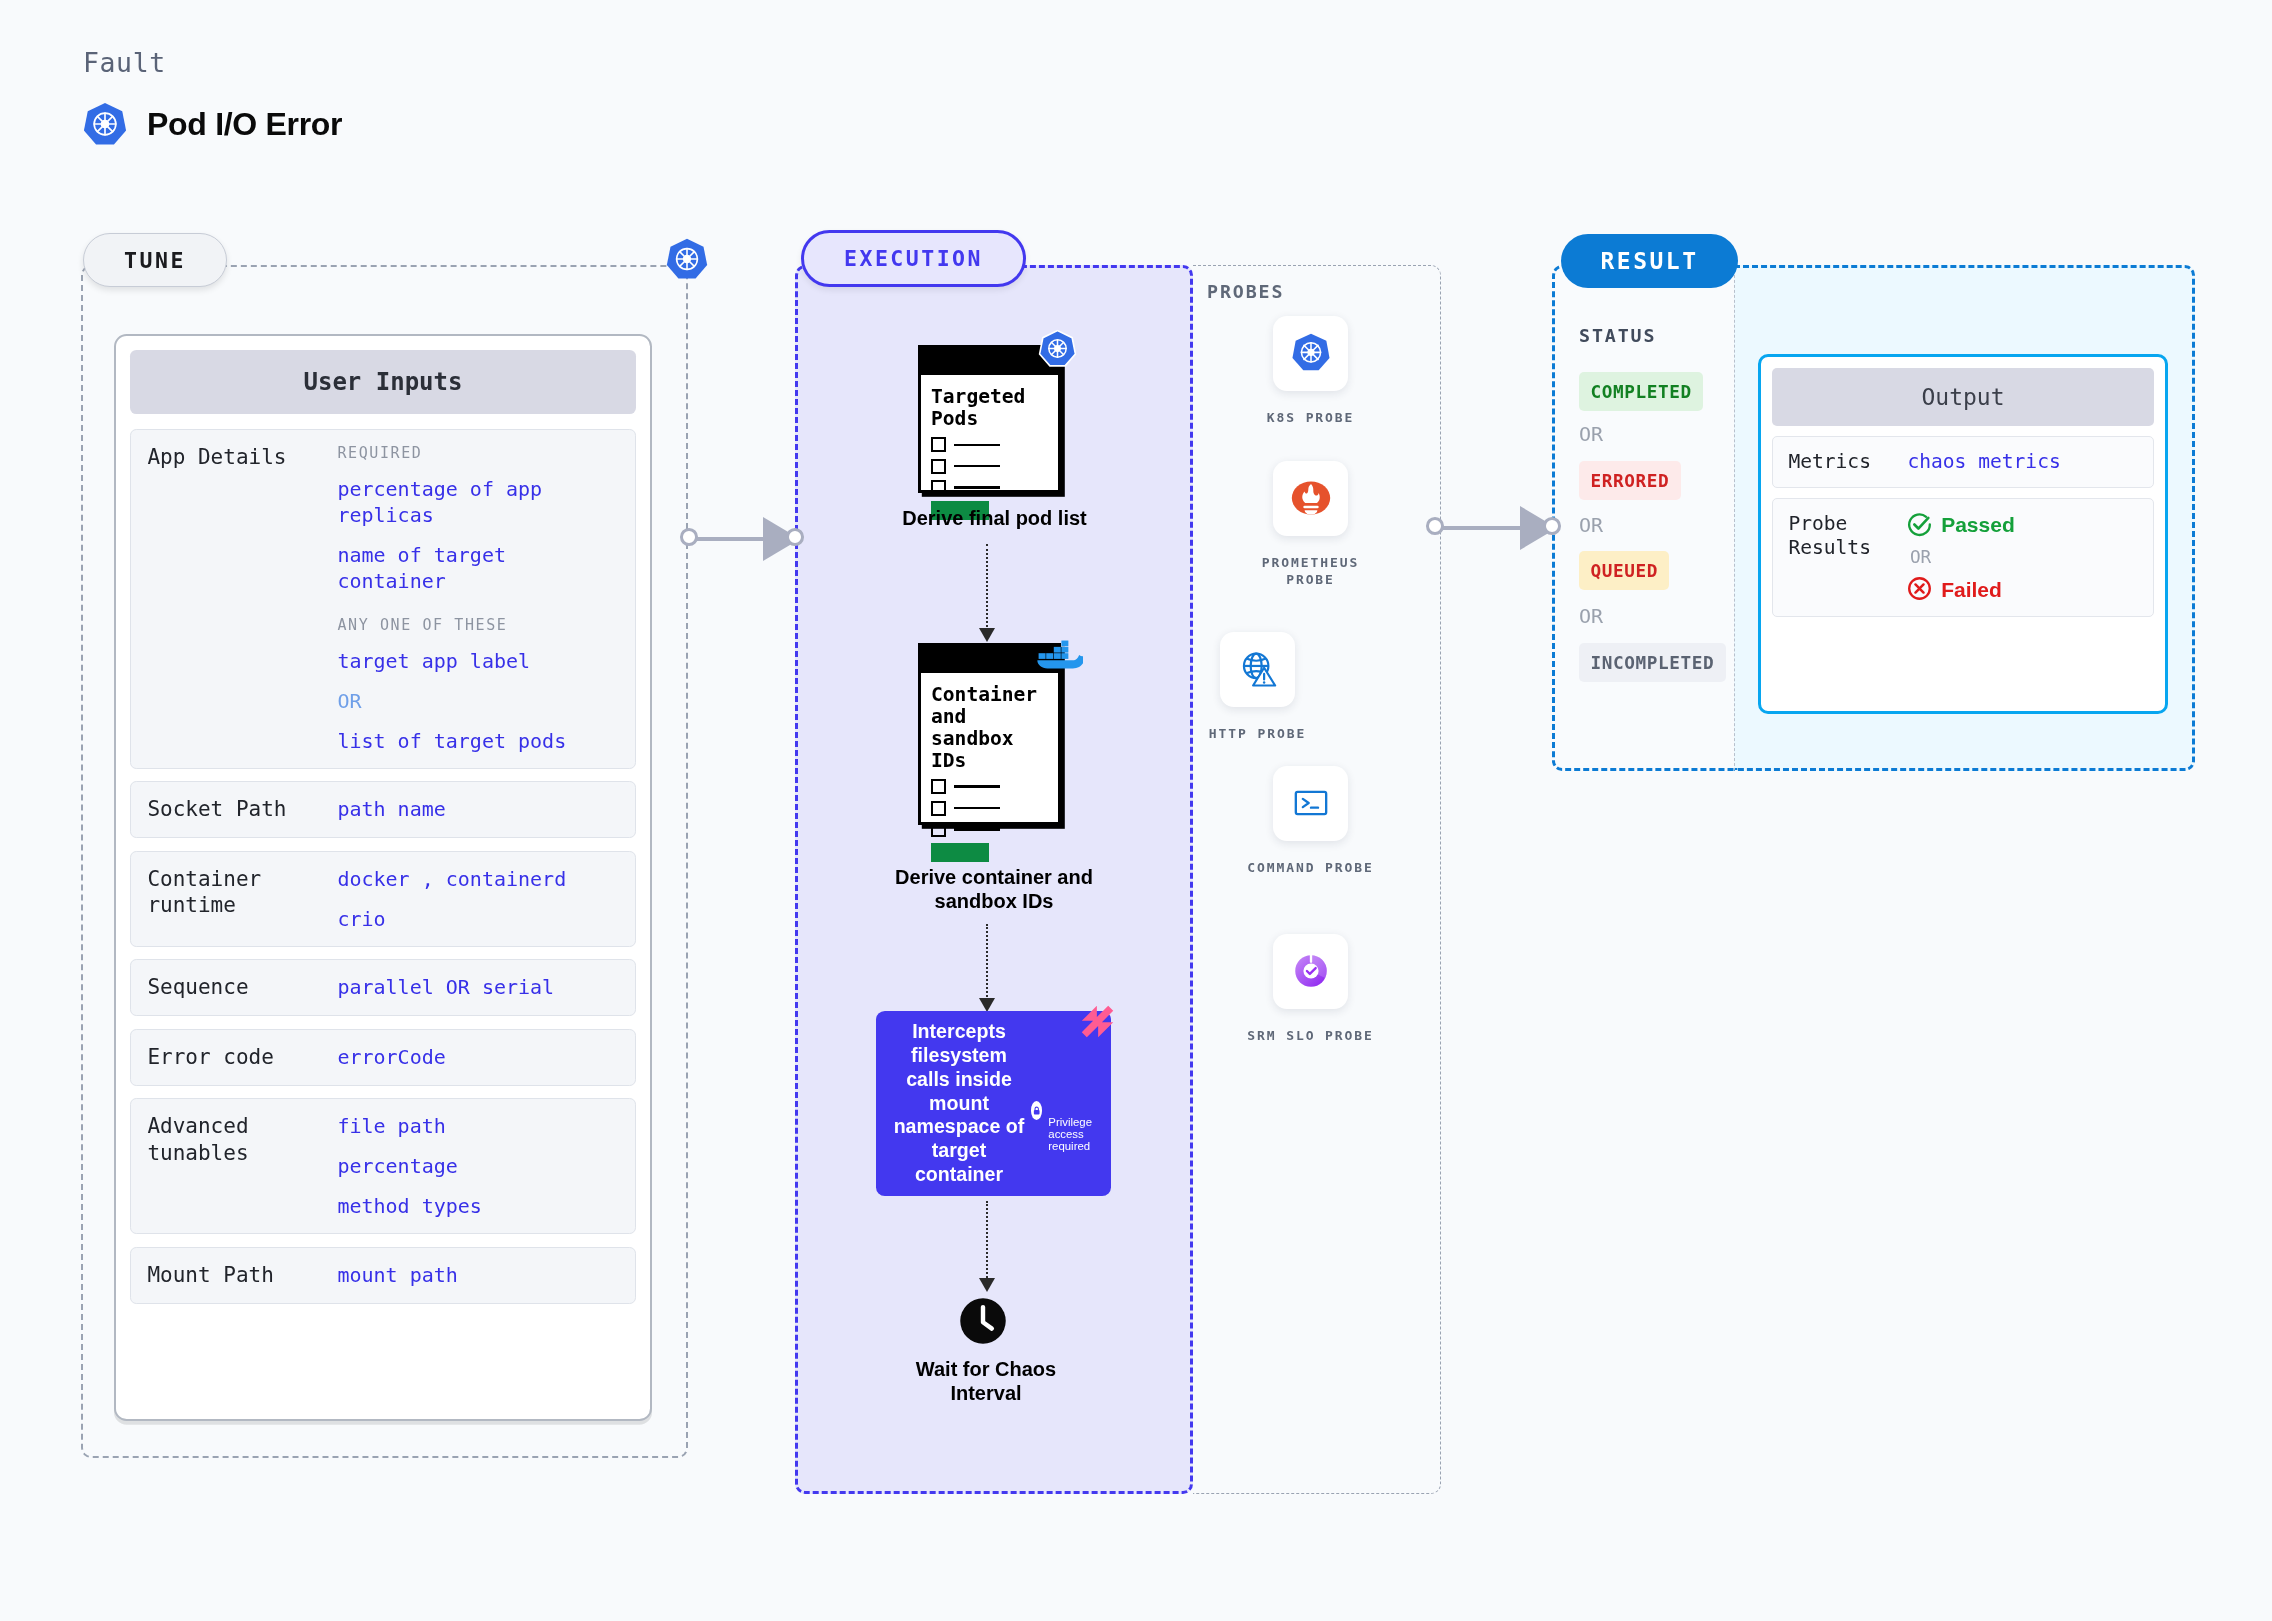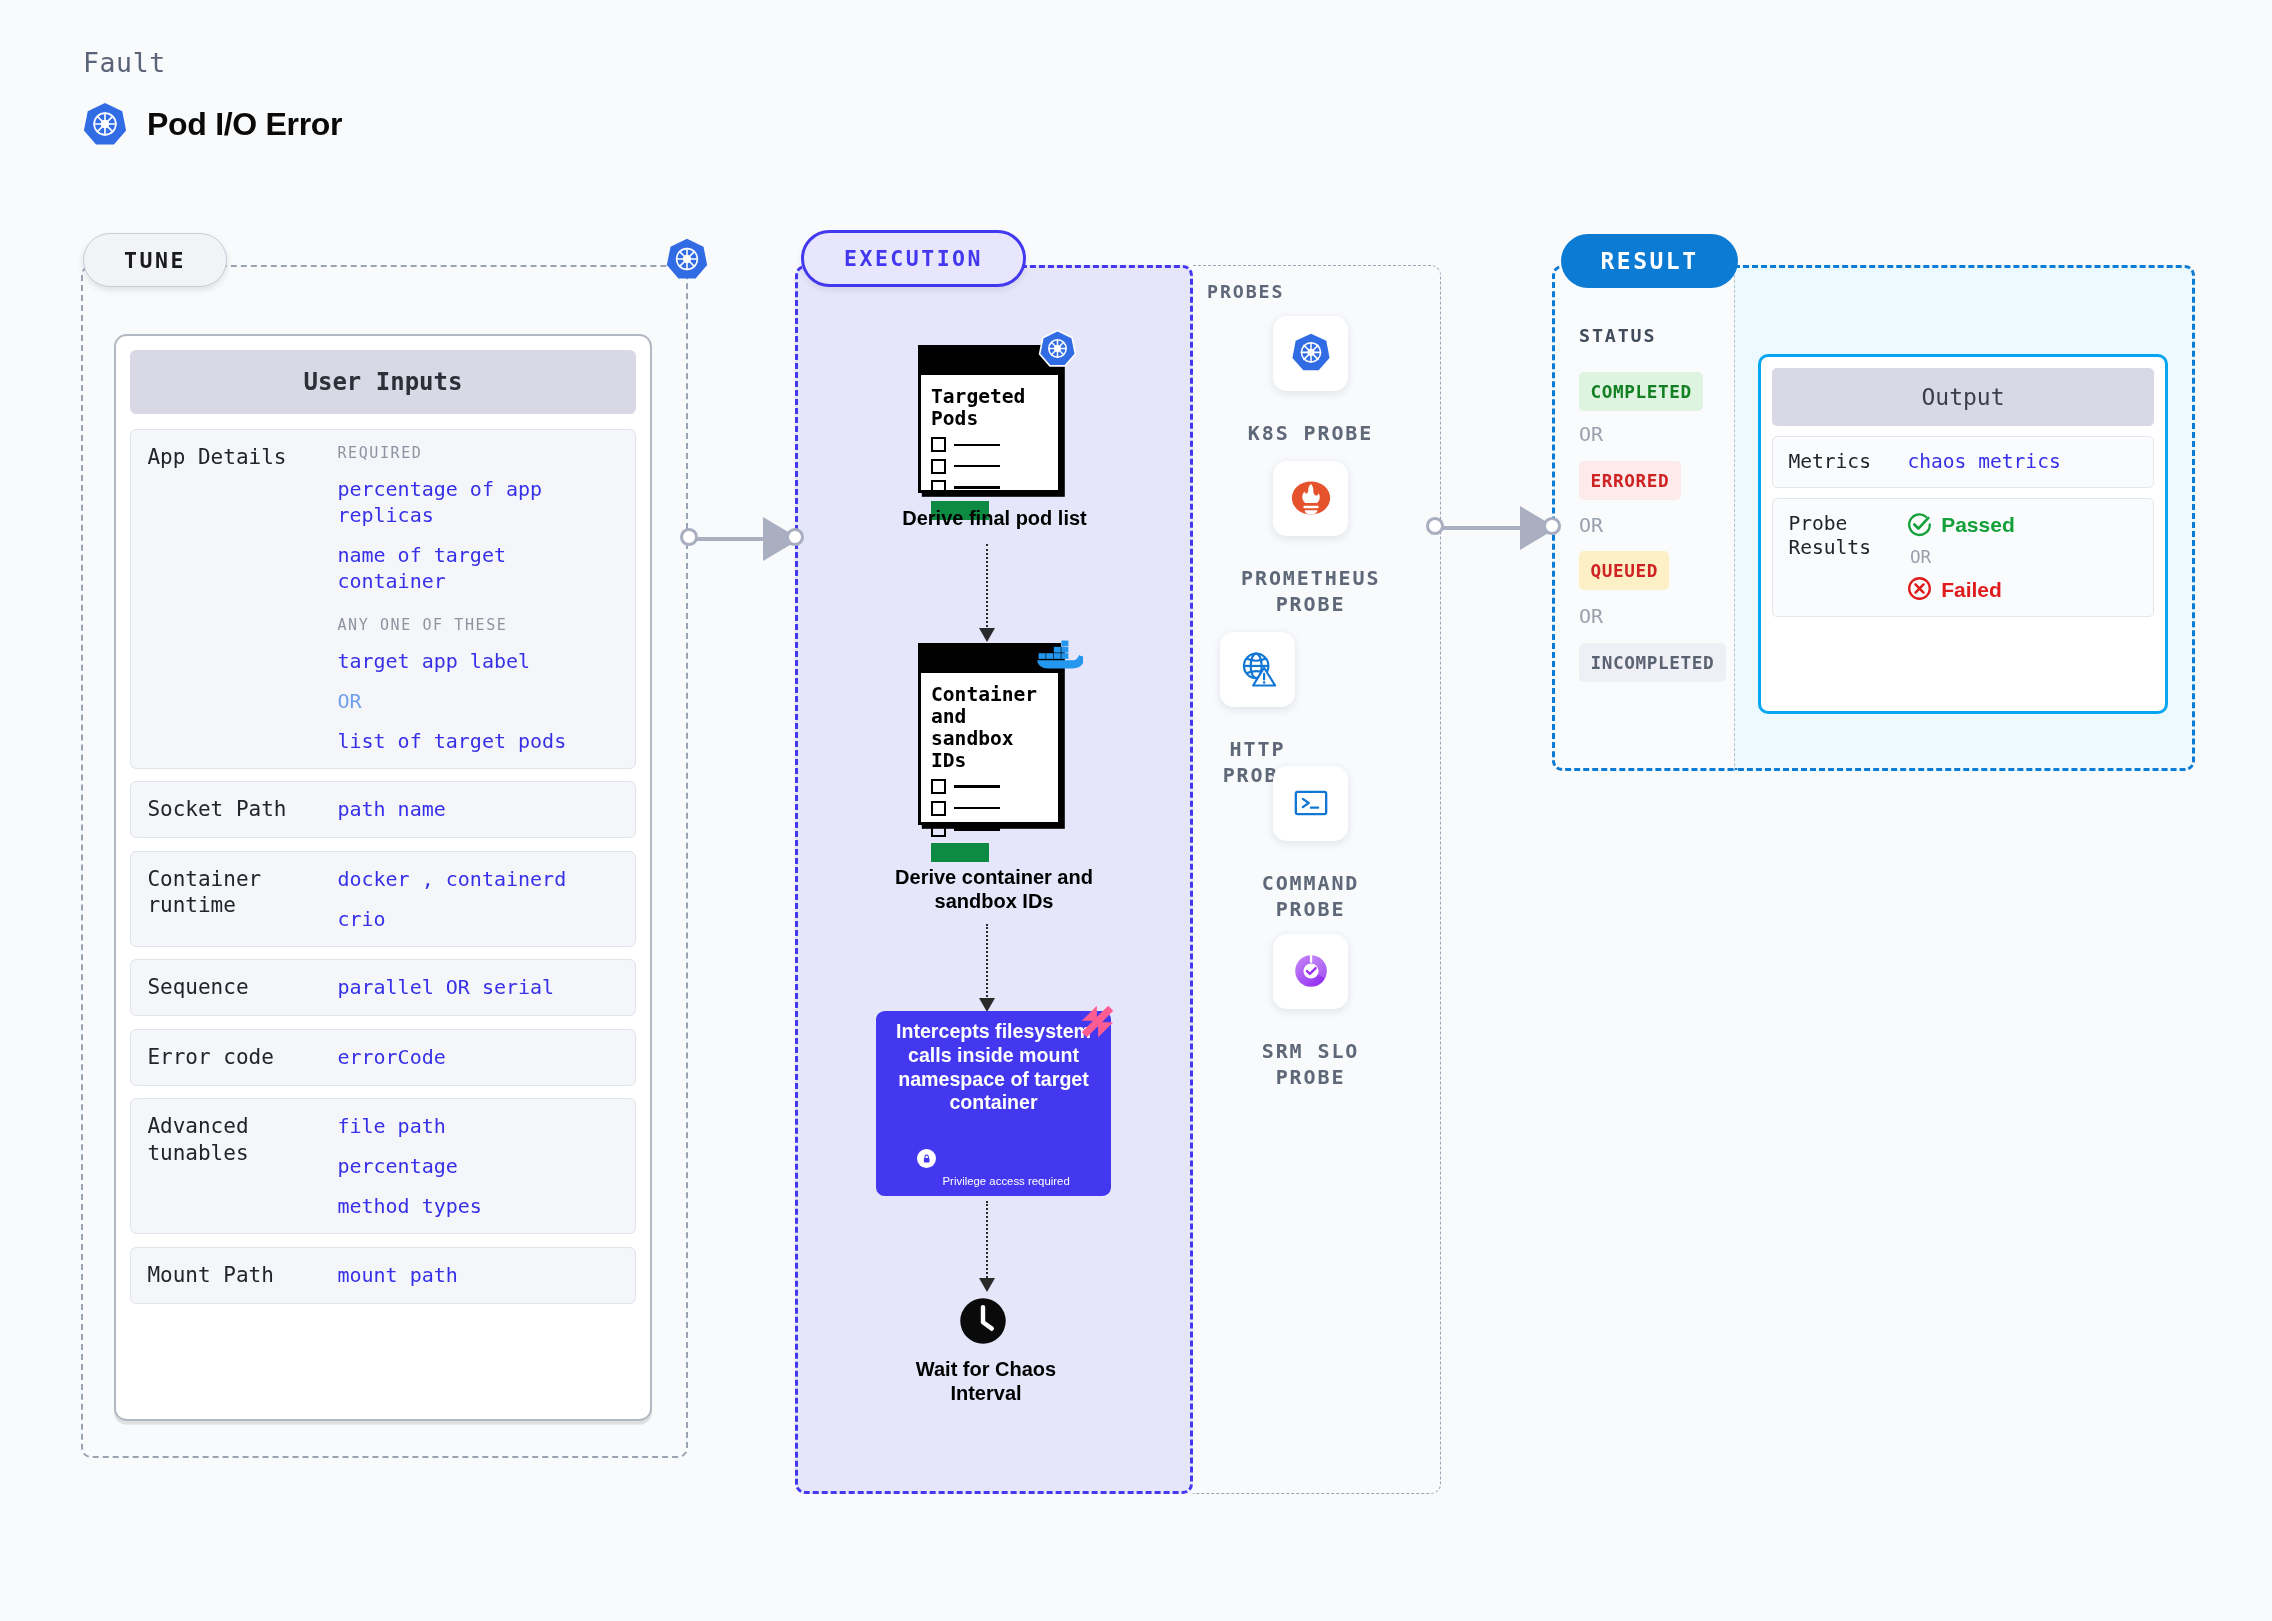--- a/index.html
+++ b/index.html
@@ -150,21 +150,21 @@
   .vdash { position: absolute; width: 0; border-left: 2.5px dotted #2a2a2a; }
   .vdash .head {
     position: absolute; left: -8.8px; bottom: -11.4px;
     width: 0; height: 0; border-left: 8.8px solid transparent;
     border-right: 8.8px solid transparent; border-top: 14px solid #2a2a2a;
   }
 
   #chaos-block {
     position: absolute; left: 876px; top: 1011px; width: 235px; height: 185px;
     background: #4338ef; border-radius: 8.8px; color: #fff;
-    display: flex; flex-direction: column; align-items: center; justify-content: center;
+    display: flex; flex-direction: row; align-items: center; justify-content: center;
     padding: 10px 11.4px;
   }
   #chaos-block .txt { font-size: 19.6px; font-weight: 700; text-align: center; line-height: 1.22; }
   #chaos-block .priv { display: flex; align-items: center; gap: 6.3px; margin-top: 14px; }
   #chaos-block .priv .lockwrap {
     width: 19px; height: 19px; border-radius: 50%; background: #fff;
     display: flex; align-items: center; justify-content: center;
   }
   #chaos-block .priv .lbl { font-size: 11.4px; font-weight: 400; margin-top: 46px; }
   #chaos-litmus { position: absolute; right: -6.3px; top: -8.8px; width: 39px; height: 39px; }
@@ -172,22 +172,22 @@
   #clock-icon { position: absolute; left: 959px; top: 1297px; width: 48px; height: 48px; }
 
   
   .probe { position: absolute; width: 139px; text-align: center; }
   .probe .tile {
     width: 75px; height: 75px; margin: 0 auto; background: #ffffff;
     border-radius: 14px; box-shadow: 0 2.5px 8.8px rgba(30,40,70,.10);
     display: flex; align-items: center; justify-content: center;
   }
   .probe .pname {
-    margin-top: 29px; font-family: "DejaVu Sans Mono", monospace;
-    font-size: 20px; letter-spacing: 1.9px; color: #5f6878; font-weight: 600; line-height: 1.32;
+    margin-top: 18px; font-family: "DejaVu Sans Mono", monospace;
+    font-size: 13px; letter-spacing: 1.9px; color: #5f6878; font-weight: 600; line-height: 1.32;
   }
 
   
   #status-label {
     position: absolute; left: 1579px; top: 325px;
     font-family: "DejaVu Sans Mono", monospace; font-size: 18.3px;
     letter-spacing: 1.9px; color: #414b5c; font-weight: 700;
   }
   .status-badge {
     position: absolute; left: 1579px; height: 39px; border-radius: 5px;

